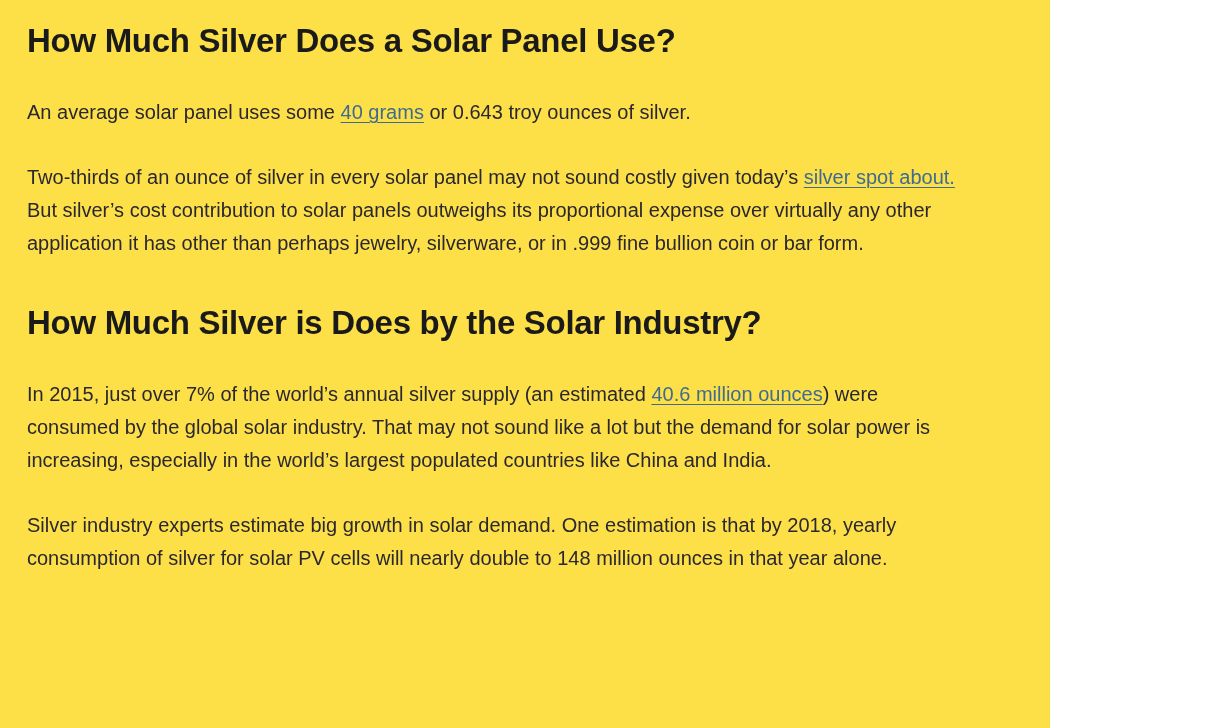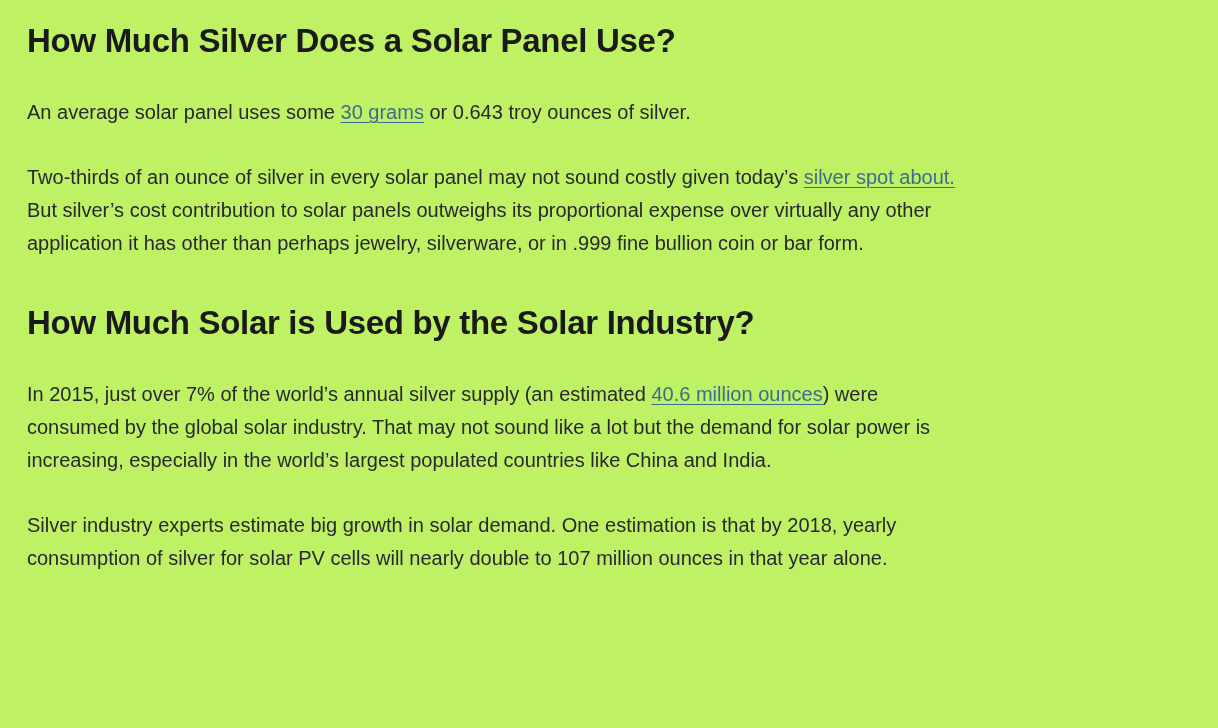--- a/index.html
+++ b/index.html
@@ -1,22 +1,22 @@
 <!DOCTYPE html>
 <html><head>
 <meta charset="utf-8">
 <style>
   html, body { margin: 0; padding: 0; background: #ffffff; }
   .page {
-    width: 1218px;
+    width: 1050px;
     height: 728px;
     box-sizing: border-box;
     padding: 18px 39px 0 27px;
     overflow: hidden;
-    background: #bef264;
+    background: #fde047;
     font-family: "Liberation Sans", "DejaVu Sans", sans-serif;
   }
   section { margin: 0; padding: 0; }
   h2 {
     font-size: 33px;
     line-height: 46px;
     font-weight: 700;
     color: #1a1a1a;
     letter-spacing: -0.3px;
     margin: 0 0 32px 0;
@@ -36,26 +36,26 @@
     text-underline-offset: 3px;
     cursor: pointer;
   }
 </style>
 </head>
 <body>
 
 <main class="page">
     <section>
       <h2>How Much Silver Does a Solar Panel Use?</h2>
-      <p>An average solar panel uses some <a href="#">30 grams</a> or 0.643 troy ounces of silver.</p>
+      <p>An average solar panel uses some <a href="#">40 grams</a> or 0.643 troy ounces of silver.</p>
       <p>Two-thirds of an ounce of silver in every solar panel may not sound costly given today’s <a href="#">silver spot about.</a>
 But silver’s cost contribution to solar panels outweighs its proportional expense over virtually any other
 application it has other than perhaps jewelry, silverware, or in .999 fine bullion coin or bar form.</p>
     </section>
     <section>
-      <h2>How Much Solar is Used by the Solar Industry?</h2>
+      <h2>How Much Silver is Does by the Solar Industry?</h2>
       <p>In 2015, just over 7% of the world’s annual silver supply (an estimated <a href="#">40.6 million ounces</a>) were
 consumed by the global solar industry. That may not sound like a lot but the demand for solar power is
 increasing, especially in the world’s largest populated countries like China and India.</p>
       <p>Silver industry experts estimate big growth in solar demand. One estimation is that by 2018, yearly
-consumption of silver for solar PV cells will nearly double to 107 million ounces in that year alone.</p>
+consumption of silver for solar PV cells will nearly double to 148 million ounces in that year alone.</p>
     </section>
   </main>
 
 </body></html>

